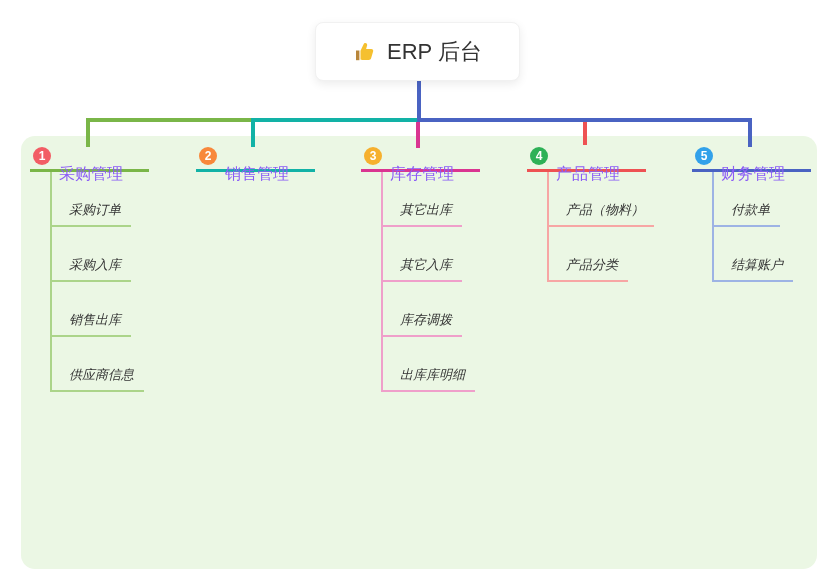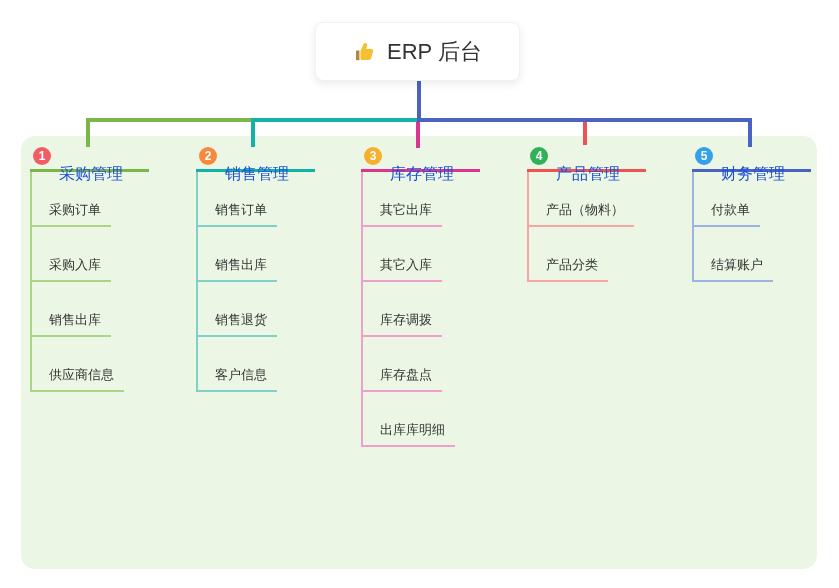--- a/index.html
+++ b/index.html
@@ -30,23 +30,23 @@
   .b2 { --line:var(--b2-line); --sub:var(--b2-sub); --badge:var(--b2-badge); }
   .b3 { --line:var(--b3-line); --sub:var(--b3-sub); --badge:var(--b3-badge); }
   .b4 { --line:var(--b4-line); --sub:var(--b4-sub); --badge:var(--b4-badge); }
   .b5 { --line:var(--b5-line); --sub:var(--b5-sub); --badge:var(--b5-badge); }
 
   .branch-header { display:flex; align-items:center; gap:8px; width:119px;
     height:27px; padding:0 0 3px 3px; border-bottom:3px solid var(--line); }
   .badge { width:18px; height:18px; border-radius:50%; background:var(--badge);
     color:#fff; font-size:12px; font-weight:700; line-height:18px;
     display:flex; align-items:center; justify-content:center; flex:0 0 18px; }
-  .branch-title { font-size:16px; color:#1d4ed8; white-space:nowrap;margin-top:38px; }
+  .branch-title { font-size:16px; color:#8b5cf6; white-space:nowrap;margin-top:38px; }
 
-  .children { margin-left:0; border-left:2px solid var(--sub); width:max-content; }
+  .children { margin-left:20px; border-left:2px solid var(--sub); width:max-content;font-style:italic; }
   .child { height:55px; display:flex; align-items:flex-end; }
   .child-label { display:inline-block; padding:0 10px 6px 17px;
     border-bottom:2px solid var(--sub); font-size:13px; color:#333; white-space:nowrap; }
 </style>
 </head>
 <body>
 
 <div class="stage">
 
   <div class="panel"></div>
@@ -90,53 +90,36 @@
           <span class="child-label">供应商信息</span>
         </div>
     </div>
   </div>
 
   <div class="branch b2" style="left:196px;">
     <div class="branch-header">
       <span class="badge">2</span>
       <span class="branch-title">销售管理</span>
     </div>
-    <div class="children">
-      <div class="child">
-          <span class="child-label">销售订单</span>
-        </div>
-      <div class="child">
-          <span class="child-label">销售出库</span>
-        </div>
-      <div class="child">
-          <span class="child-label">销售退货</span>
-        </div>
-      <div class="child">
-          <span class="child-label">客户信息</span>
-        </div>
-    </div>
   </div>
 
   <div class="branch b3" style="left:361px;">
     <div class="branch-header">
       <span class="badge">3</span>
       <span class="branch-title">库存管理</span>
     </div>
     <div class="children">
       <div class="child">
           <span class="child-label">其它出库</span>
         </div>
       <div class="child">
           <span class="child-label">其它入库</span>
         </div>
       <div class="child">
           <span class="child-label">库存调拨</span>
-        </div>
-      <div class="child">
-          <span class="child-label">库存盘点</span>
         </div>
       <div class="child">
           <span class="child-label">出库库明细</span>
         </div>
     </div>
   </div>
 
   <div class="branch b4" style="left:527px;">
     <div class="branch-header">
       <span class="badge">4</span>

